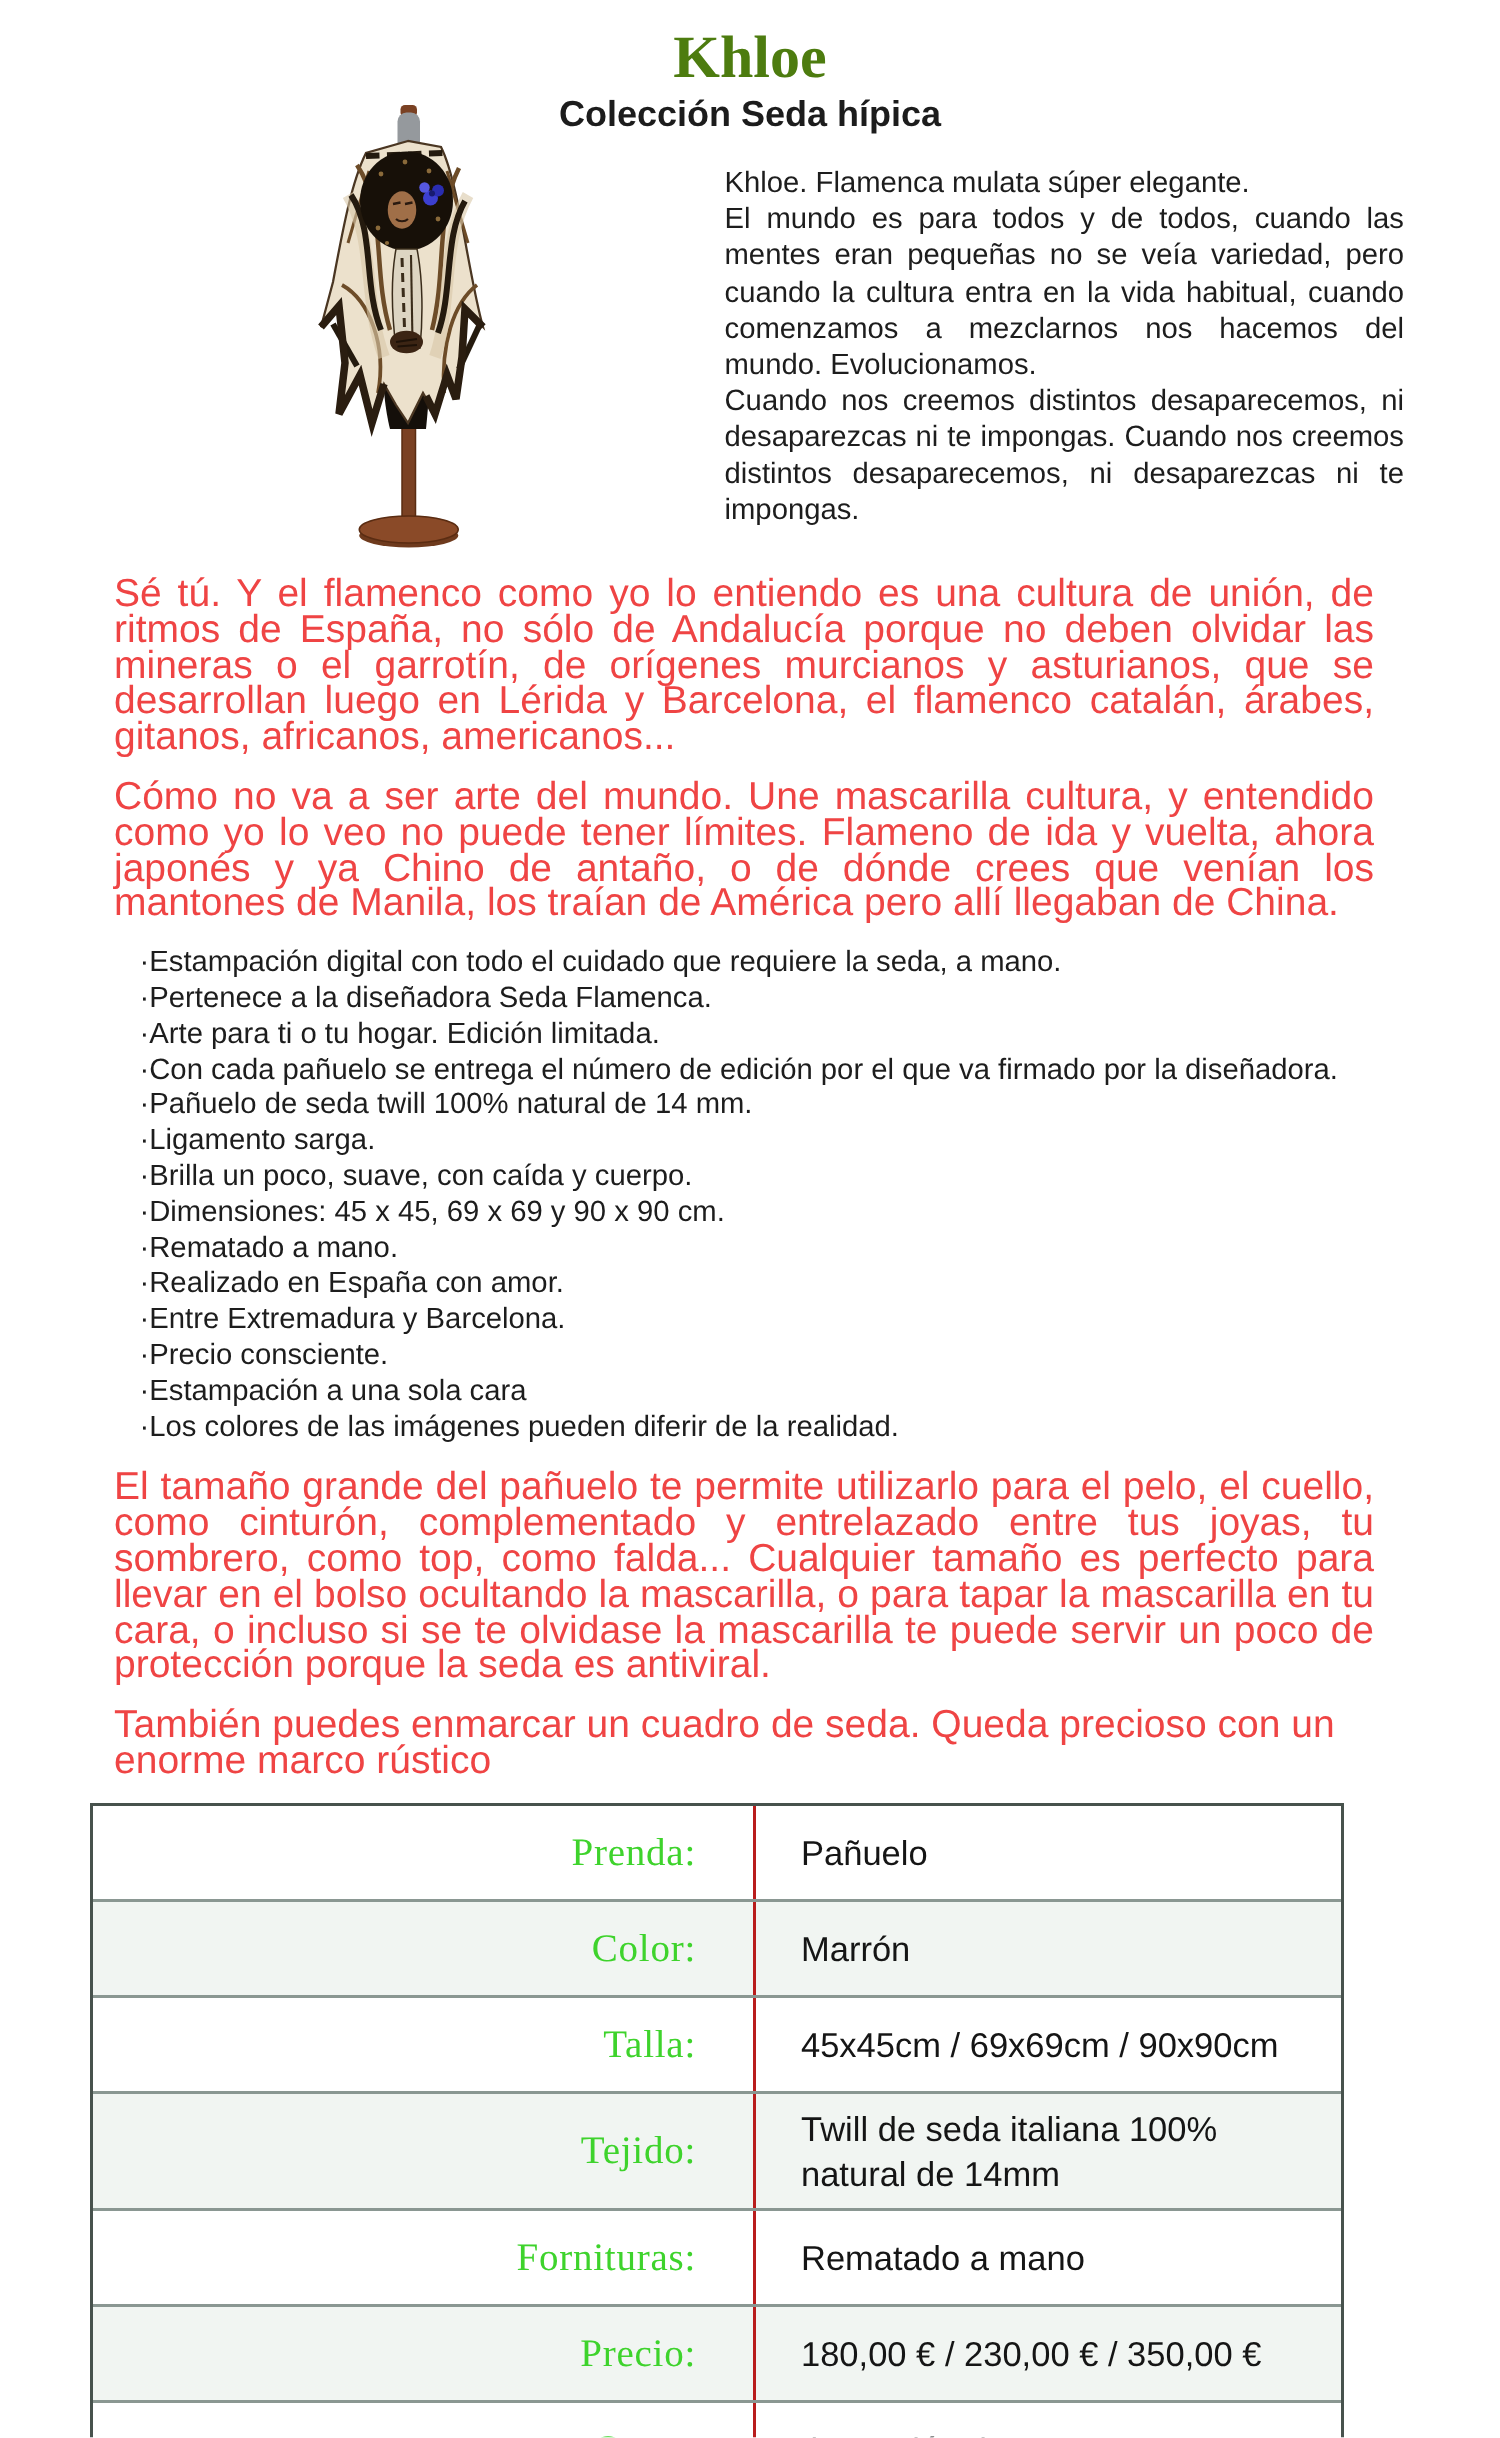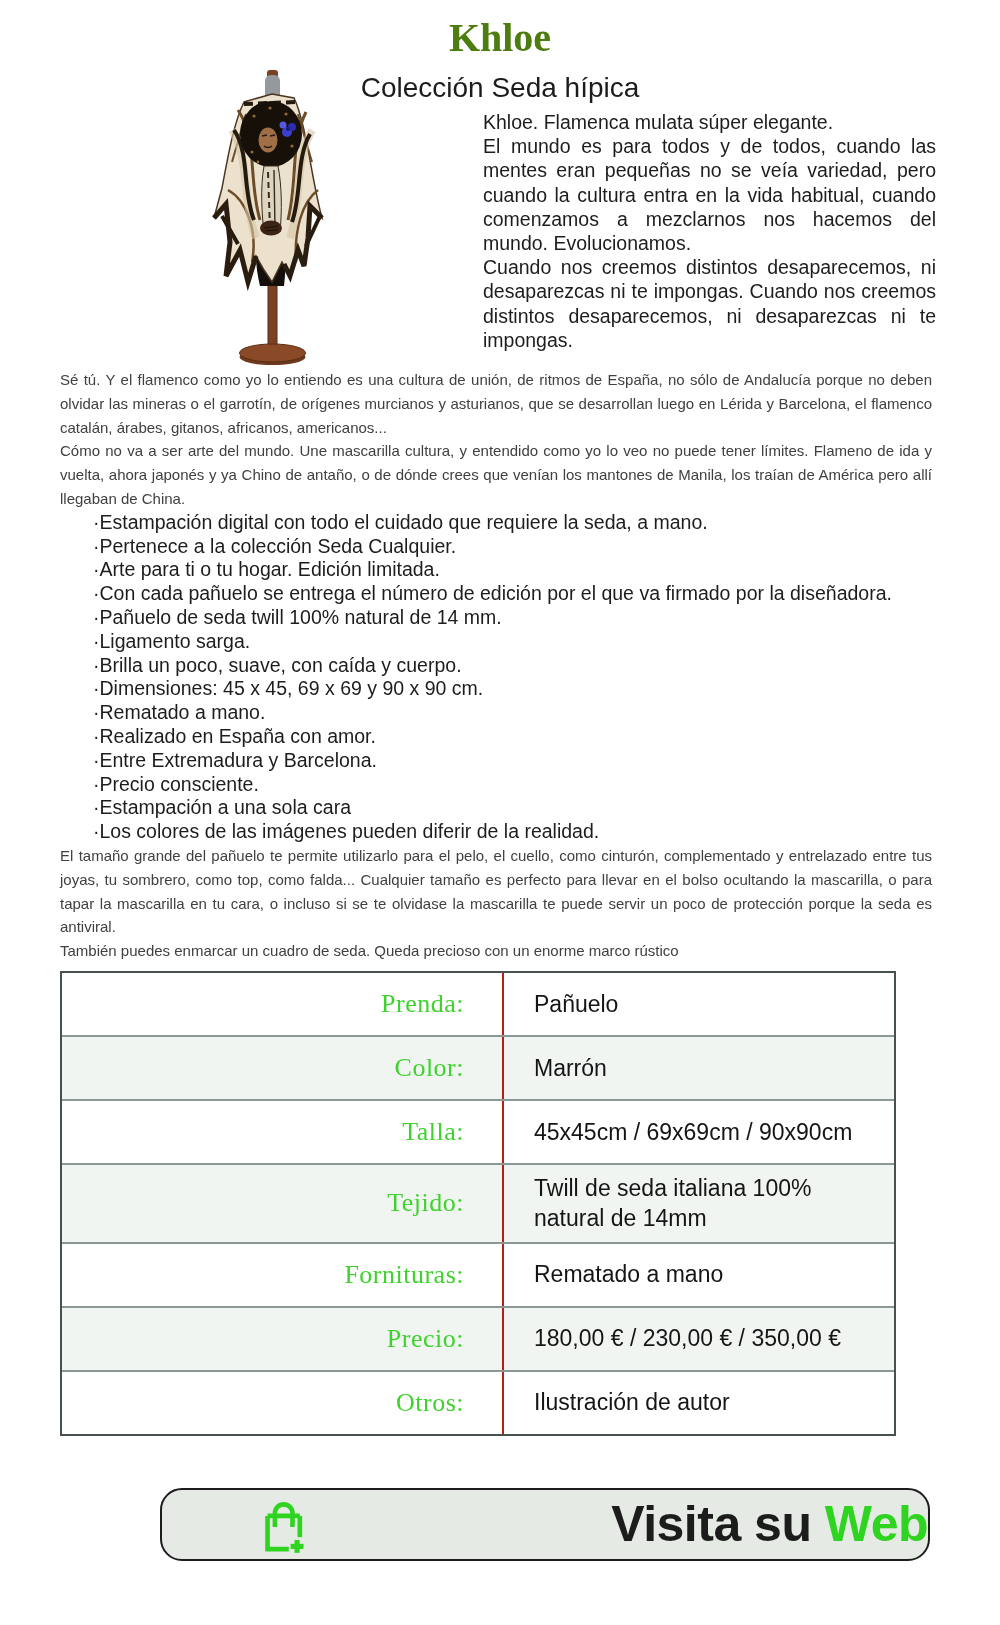--- a/index.html
+++ b/index.html
@@ -15,36 +15,37 @@
   
   .header{position:absolute;top:16px;left:0;width:1000px;text-align:center;}
   .title{
     font-family:"Liberation Serif", serif;
     font-weight:bold;
     font-size:40px;
     line-height:44px;
     color:#4d7c0f;
   }
   .subtitle{
-    font-size:28px;
+    font-size:24px;
     line-height:28px;
-    margin-top:14px;
+    margin-top:3px;
     color:#1c1c1c;
+    font-weight:bold;
   }
   
   .photo{position:absolute;left:198px;top:70px;width:165px;height:298px;}
   
   .intro{
     position:absolute;left:483px;top:110px;width:453px;
     font-size:19.5px;line-height:24.2px;text-align:justify;color:#1d1d1d;
   }
   .intro p{margin:0;}
   
   .main{position:absolute;left:60px;top:368px;width:872px;}
-  .main p{margin:0;font-size:15px;line-height:23.8px;text-align:justify;color:#404040;}
+  .main p{margin:16px;font-size:26px;line-height:23.8px;text-align:justify;color:#ef4444;}
   .main p.no-justify{text-align:left;}
   ul.bullets{
     margin:0;padding:0;list-style:none;
   }
   ul.bullets li{
     margin:0 0 0 33px;
     padding-left:12px;
     text-indent:-12px;
     font-size:19.5px;line-height:23.8px;
     text-align:justify;
@@ -185,21 +186,21 @@
     <p>El mundo es para todos y de todos, cuando las mentes eran pequeñas no se veía variedad, pero cuando la cultura entra en la vida habitual, cuando comenzamos a mezclarnos nos hacemos del mundo. Evolucionamos.</p>
     <p>Cuando nos creemos distintos desaparecemos, ni desaparezcas ni te impongas. Cuando nos creemos distintos desaparecemos, ni desaparezcas ni te impongas.</p>
   </div>
 
   <div class="main">
     <p>Sé tú. Y el flamenco como yo lo entiendo es una cultura de unión, de ritmos de España, no sólo de Andalucía porque no deben olvidar las mineras o el garrotín, de orígenes murcianos y asturianos, que se desarrollan luego en Lérida y Barcelona, el flamenco catalán, árabes, gitanos, africanos, americanos...</p>
     <p>Cómo no va a ser arte del mundo. Une mascarilla cultura, y entendido como yo lo veo no puede tener límites. Flameno de ida y vuelta, ahora japonés y ya Chino de antaño, o de dónde crees que venían los mantones de Manila, los traían de América pero allí llegaban de China.</p>
 
     <ul class="bullets">
       <li>Estampación digital con todo el cuidado que requiere la seda, a mano.</li>
-      <li>Pertenece a la colección Seda Cualquier.</li>
+      <li>Pertenece a la diseñadora Seda Flamenca.</li>
       <li>Arte para ti o tu hogar. Edición limitada.</li>
       <li>Con cada pañuelo se entrega el número de edición por el que va firmado por la diseñadora.</li>
       <li>Pañuelo de seda twill 100% natural de 14 mm.</li>
       <li>Ligamento sarga.</li>
       <li>Brilla un poco, suave, con caída y cuerpo.</li>
       <li>Dimensiones: 45 x 45, 69 x 69 y 90 x 90 cm.</li>
       <li>Rematado a mano.</li>
       <li>Realizado en España con amor.</li>
       <li>Entre Extremadura y Barcelona.</li>
       <li>Precio consciente.</li>

